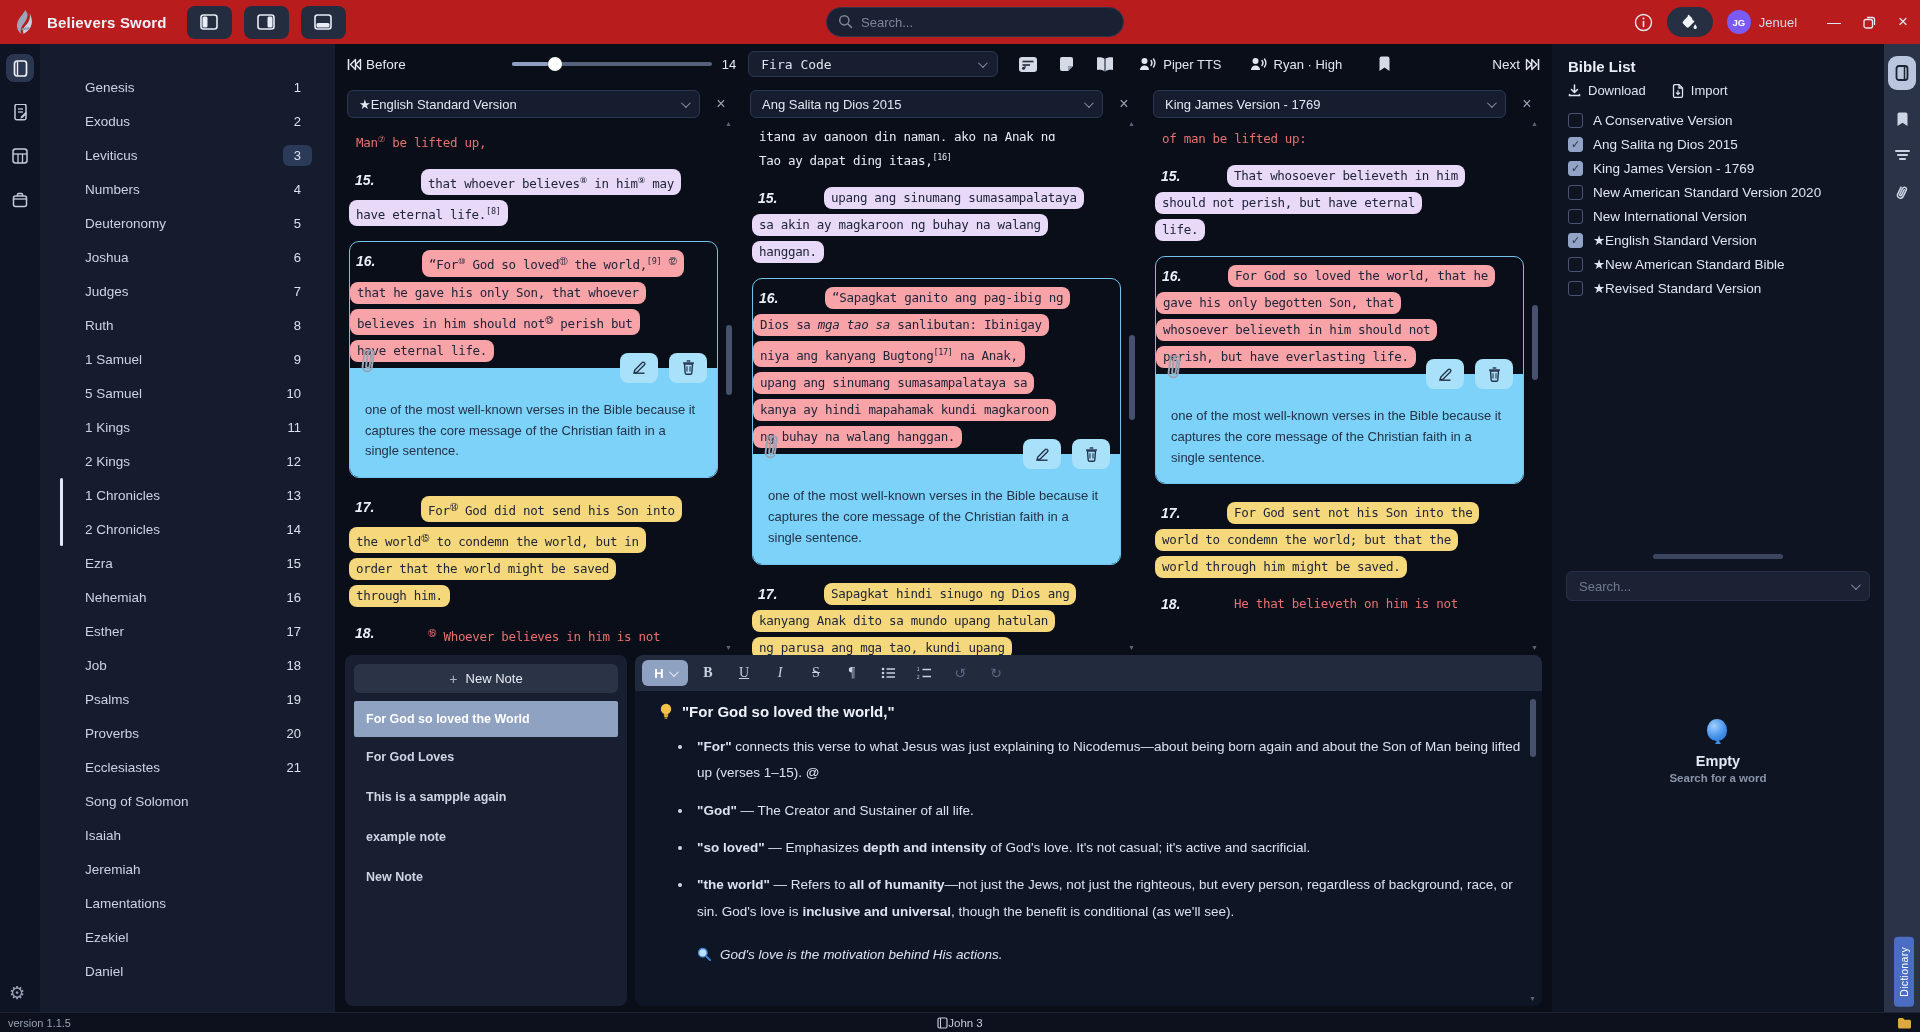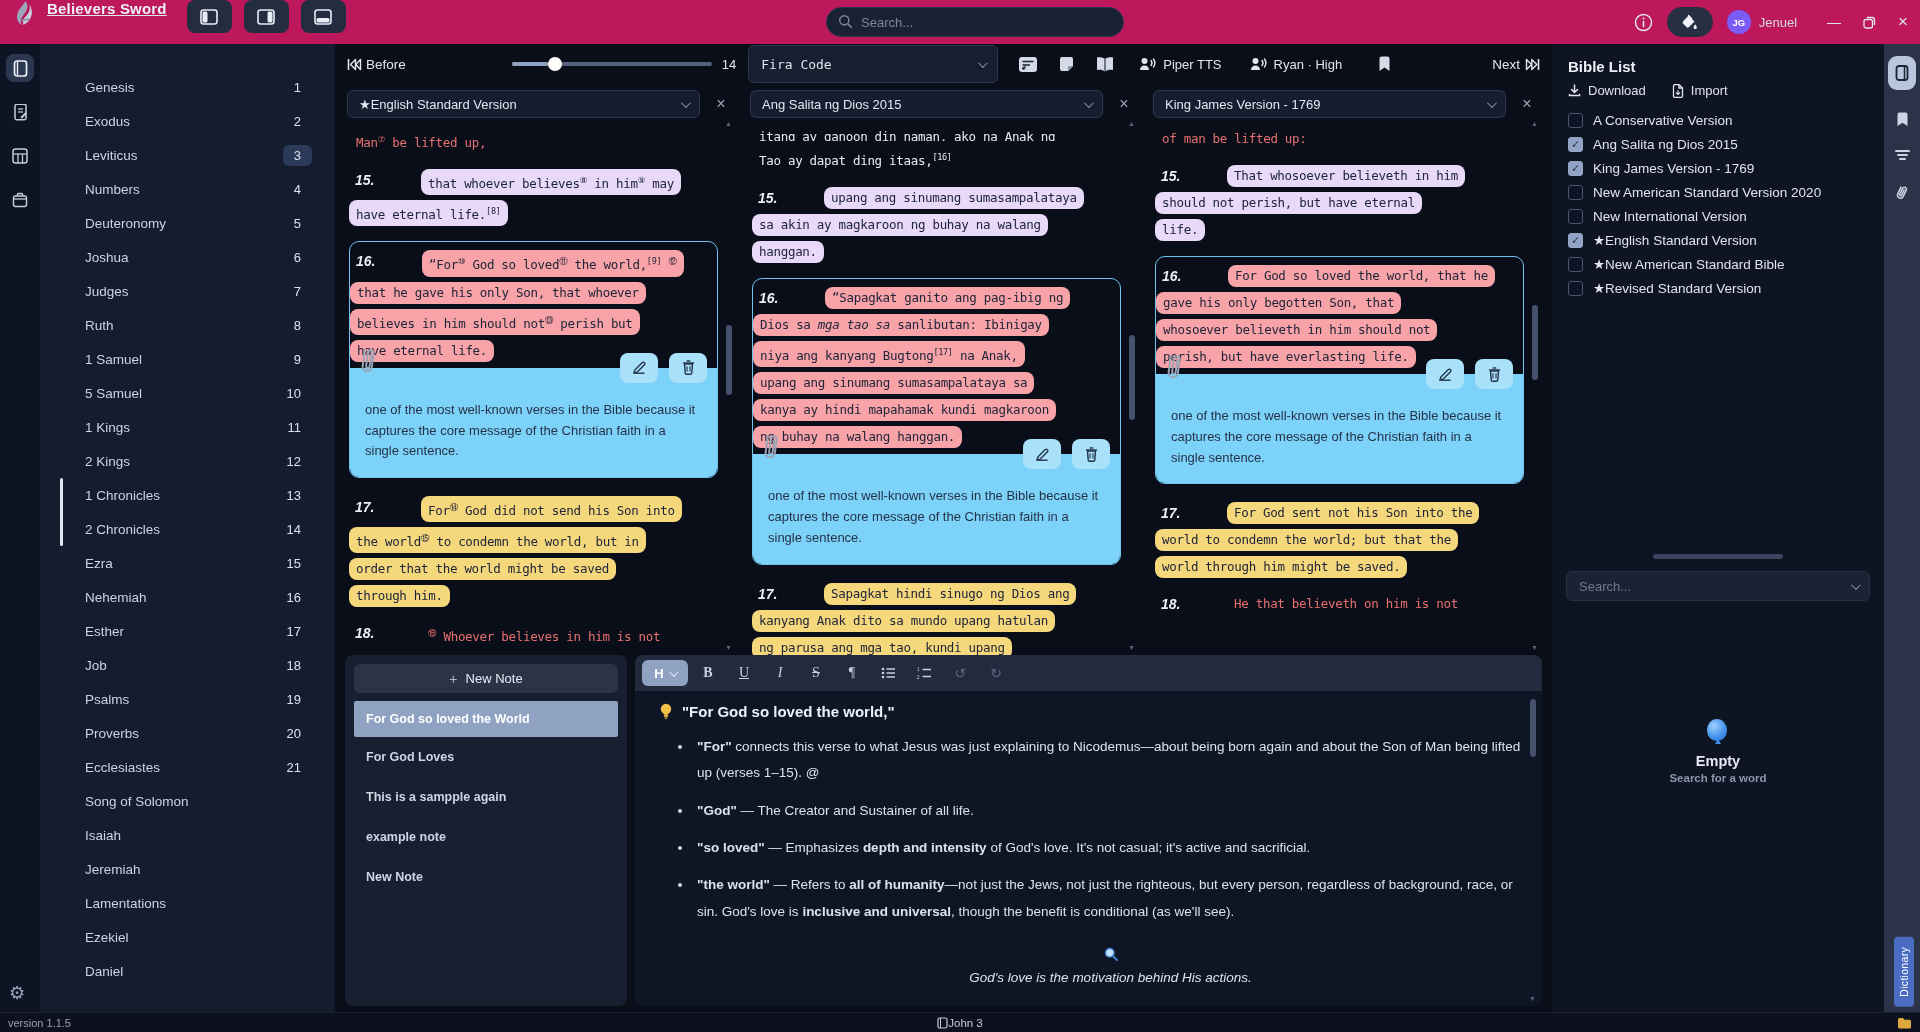--- a/index.html
+++ b/index.html
@@ -1,21 +1,21 @@
 <!DOCTYPE html>
 <html><head>
 <meta charset="utf-8">
 <style>
   * { margin:0; padding:0; box-sizing:border-box; }
   html,body { width:1920px; height:1032px; overflow:hidden; }
   body { background:#0a0e18; font-family:"Liberation Sans",sans-serif; color:#dfe4ef; position:relative; }
   svg { display:block; }
 
   
-  .topbar { position:absolute; left:0; top:0; width:1920px; height:44px; background:#be185d; display:flex; align-items:flex-start; z-index:30;text-decoration:underline; }
+  .topbar { position:absolute; left:0; top:0; width:1920px; height:44px; background:#b91c1c; display:flex; align-items:center; z-index:30; }
   .logo { margin-left:12px; }
   .app-title { font-size:15px; font-weight:700; color:#eef1f8; margin-left:10px; letter-spacing:.2px; }
   .layout-btns { display:flex; margin-left:20px; gap:12px; }
   .wbtn { width:45px; height:33px; background:#242c40; border-radius:8px; display:flex; align-items:center; justify-content:center; }
   .searchbar-wrap { position:absolute; left:826px; top:7px; width:298px; height:30px; }
   .searchbar { width:100%; height:100%; background:#1a2133; border:1px solid #2b3650; border-radius:15px; color:#aab3c6; font-size:13px; padding:0 12px 0 34px; outline:none; font-family:"Liberation Sans",sans-serif; }
   .searchbar::placeholder { color:#7d8699; }
   .search-ico { position:absolute; left:12px; top:7px; }
   .top-right { position:absolute; right:12px; top:0; height:44px; display:flex; align-items:center; gap:14px; }
   .theme-btn { width:46px; height:30px; border-radius:15px; background:#272f43; display:flex; align-items:center; justify-content:center; }
@@ -40,21 +40,21 @@
 
   .center { position:absolute; left:335px; top:44px; width:1217px; bottom:20px; }
 
   
   .toolbar { height:40px; display:flex; align-items:center; padding:0 12px; font-size:13.5px; color:#e3e8f2; }
   .tb-before { display:flex; align-items:center; gap:4px; }
   .slider { width:200px; height:4px; background:#55607c; border-radius:2px; position:relative; margin-left:106px; }
   .slider .fill { position:absolute; left:0; top:0; height:4px; width:18%; background:#8fa0c0; border-radius:2px; }
   .slider .thumb { position:absolute; left:18%; top:-5px; width:14px; height:14px; background:#fff; border-radius:50%; }
   .slider-val { margin-left:10px; font-size:13px; }
-  .font-select { margin-left:12px; width:250px; height:38px; background:#161e2f; border:1px solid #2b3650; border-radius:6px; display:flex; align-items:center; padding:0 12px; font-family:"DejaVu Sans Mono",monospace; font-size:13px; color:#e0e4ee; }
+  .font-select { margin-left:12px; width:250px; height:26px; background:#161e2f; border:1px solid #2b3650; border-radius:6px; display:flex; align-items:center; padding:0 12px; font-family:"DejaVu Sans Mono",monospace; font-size:13px; color:#e0e4ee; }
   .tb-icons { display:flex; align-items:center; gap:20px; margin-left:20px; color:#d4dae6; }
   .tts { display:flex; align-items:center; gap:7px; margin-left:24px; font-size:13px; color:#e0e5ef; }
   .tts.second { margin-left:28px; }
   .tb-bookmark { margin-left:36px; color:#d4dae6; }
   .tb-next { margin-left:auto; display:flex; align-items:center; gap:5px; font-size:13.5px; }
 
   
   .columns { position:absolute; top:40px; left:0; width:100%; height:571px; display:flex; padding:0 4px; }
   .bible-col { flex:1; margin:0 6px; min-width:0; display:flex; flex-direction:column; position:relative; }
   .col-head { display:flex; align-items:center; margin:6px 2px 2px 2px; }
@@ -100,21 +100,21 @@
   .h-btn { width:46px; height:26px; background:#8fa2c2; border-radius:6px; display:flex; align-items:center; justify-content:center; gap:5px; color:#fff; font-weight:700; font-size:13px; }
   .h-btn .chev { border-color:#e8edf5; margin-left:0; }
   .fmt { width:32px; height:26px; background:none; border:none; color:#c9d0de; font-size:14px; display:flex; align-items:center; justify-content:center; font-family:"Liberation Serif",serif; cursor:default; }
   .fmt.u { text-decoration:underline; } .fmt.i { font-style:italic; } .fmt.s { text-decoration:line-through; }
   .fmt.dim { color:#5c6680; font-family:"DejaVu Sans",sans-serif; }
   .editor-body { flex:1; background:#0e1626; padding:12px 18px 0 24px; font-size:13.5px; color:#dbe1ee; position:relative; overflow:hidden; }
   .ed-heading { display:flex; align-items:center; gap:9px; font-weight:700; font-size:15px; color:#eef1f8; margin-bottom:14px; }
   .ed-list { margin-left:34px; }
   .ed-list li { margin-bottom:11px; line-height:1.95; padding-left:4px; }
   .ed-list li::marker { color:#cfd6e4; }
-  .ed-quote { margin:22px 0 0 38px; font-style:italic; display:flex; align-items:center; gap:9px;flex-direction:column; }
+  .ed-quote { margin:22px 0 0 38px; font-style:italic; display:flex; align-items:center; gap:9px; }
 
   
   .rightpanel { position:absolute; right:36px; top:44px; width:332px; bottom:20px; background:#0e1422; display:flex; flex-direction:column; }
   .bl-title { font-size:15px; font-weight:700; color:#eaeef6; padding:14px 16px 8px 16px; }
   .bl-actions { display:flex; gap:26px; padding:0 16px 10px 16px; font-size:13px; color:#dfe4ef; }
   .bl-action { display:flex; align-items:center; gap:7px; }
   .bl-items { padding:0 16px; }
   .bl-row { display:flex; align-items:center; gap:10px; height:24px; }
   .cb { width:15px; height:15px; border:1.5px solid #4a5570; border-radius:3px; display:flex; align-items:center; justify-content:center; font-size:11px; color:#2a3246; }
   .cb.on { background:#92a4c6; border-color:#92a4c6; }

